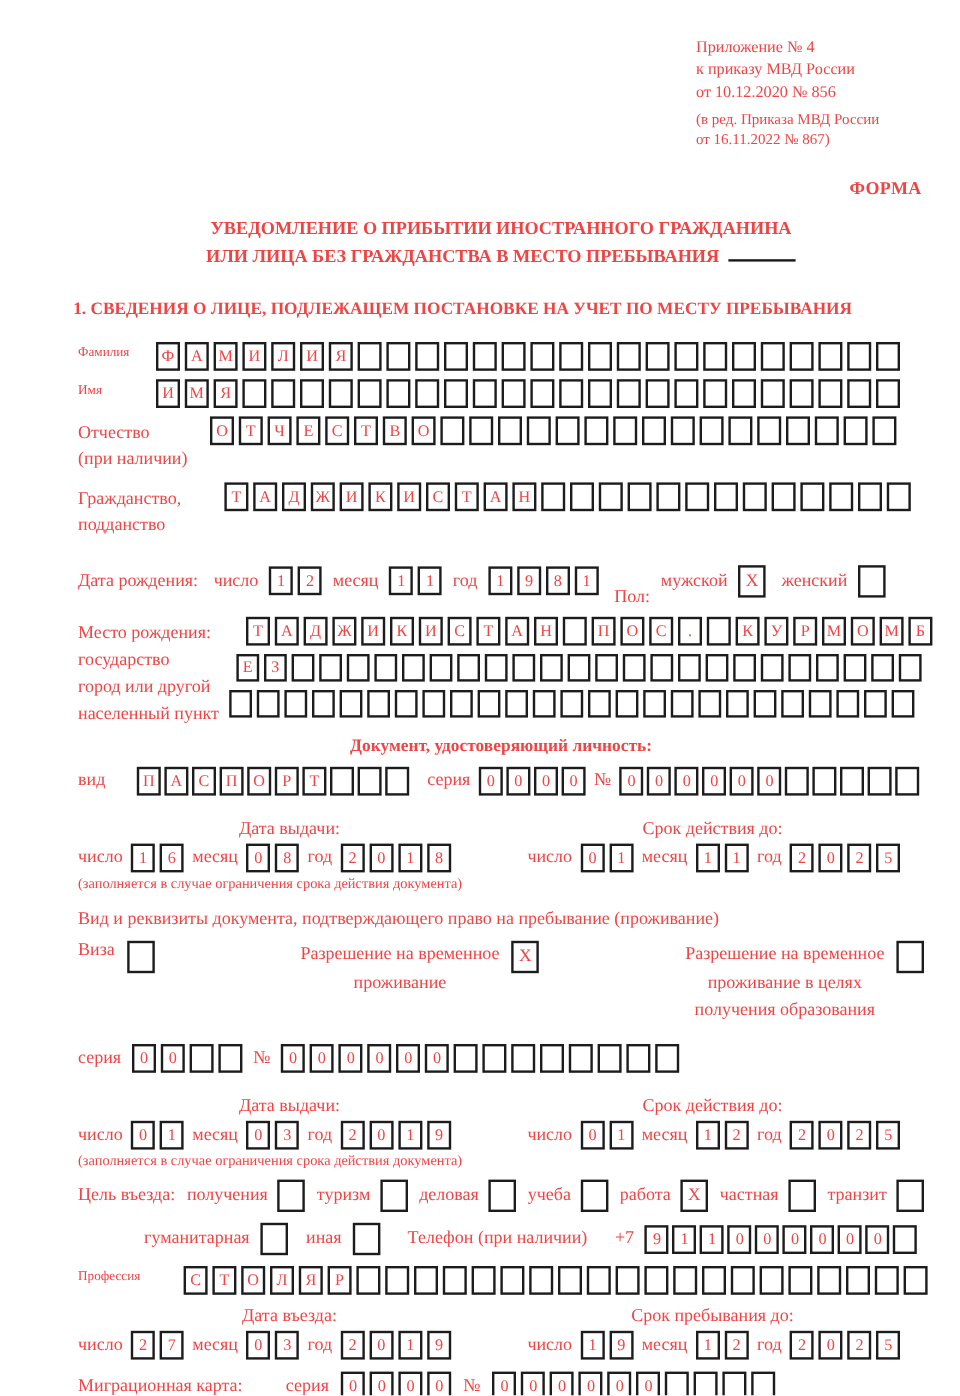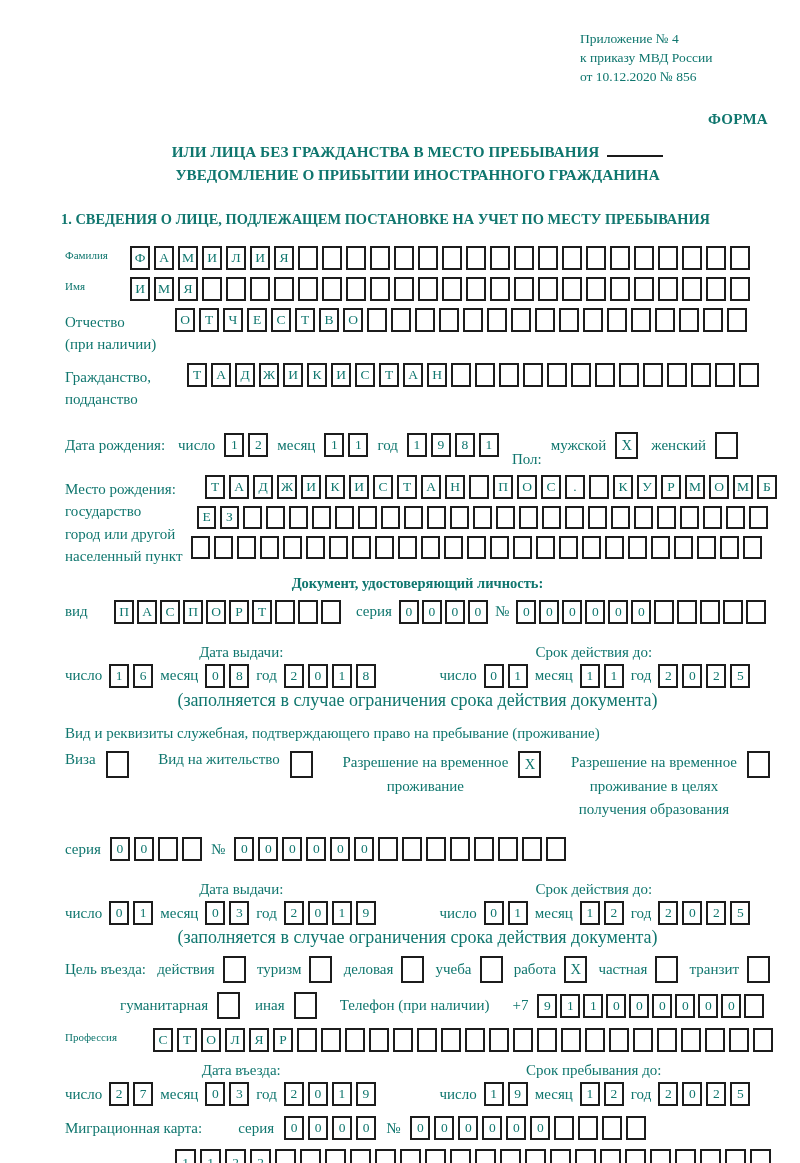--- a/index.html
+++ b/index.html
@@ -2,21 +2,21 @@
 <html><head>
 <meta charset="utf-8">
 <style>
   html,body{margin:0;padding:0;background:#fff;}
   .page{
     position:relative;
     width:800px;height:1163px;
     box-sizing:border-box;
     padding:30px 30px 10px 65px;
     background:#fff;
-    color:#0f766e;
+    color:#ef4444;
     font-family:"Liberation Serif","DejaVu Serif",serif;
     overflow:hidden;
   }
   
   .annex{width:190px;margin-left:auto;font-size:13.5px;line-height:1.4;}
   .annex-sub{font-size:12.5px;margin-top:4px;line-height:1.4;}
   .forma{text-align:right;font-weight:bold;font-size:15px;margin:24px 2px 10px 0;letter-spacing:.3px;}
   .title{text-align:center;font-weight:bold;font-size:15.2px;line-height:1.55;margin-top:12px;}
   .blank-line{display:inline-block;width:56px;border-bottom:2px solid #1a1a1a;margin-left:8px;height:12px;}
   .section-heading{font-weight:bold;font-size:14.4px;margin:24px 0 18px -4px;white-space:nowrap;}
@@ -48,21 +48,21 @@
   .bp-cells > .cells{margin-bottom:7px;}
   .bp-r2{margin-left:-8px;}
   .bp-r3{margin-left:-14px;}
   
   .doc-heading{text-align:center;font-weight:bold;font-size:14.5px;margin:4px 0 8px 0;}
   .date-cols{display:flex;margin-bottom:2px;margin-top:20px;}
   .date-col{width:50%;}
   .date-head{text-align:center;font-size:15px;margin-bottom:3px;}
   .date-line{display:flex;align-items:center;gap:7px;font-size:15px;}
   .date-col.right .date-line{padding-left:22px;}
-  .doc-note{text-align:center;font-size:18px;margin:2px 0 8px 0;}
+  .doc-note{text-align:left;font-size:12px;margin:2px 0 8px 0;}
   .intro{font-size:15px;line-height:1.9;margin-bottom:4px;}
   .permits{display:flex;justify-content:space-between;align-items:flex-start;margin:2px 0 16px 0;font-size:15px;}
   .permit{display:flex;align-items:flex-start;gap:10px;}
   .plines{text-align:center;line-height:1.55;}
   
   .purpose-row{display:flex;align-items:center;justify-content:space-between;font-size:15px;margin-bottom:9px;}
   .popt{display:flex;align-items:center;gap:8px;}
   .purpose2{display:flex;align-items:center;gap:9px;font-size:15px;margin:0 0 9px 55px;}
   .phone-prefix{font-size:15px;}
   
@@ -74,27 +74,31 @@
 </style>
 </head>
 <body>
 
 <div class="page">
 
   <div class="annex">
     <div>Приложение № 4</div>
     <div>к приказу МВД России</div>
     <div>от 10.12.2020 № 856</div>
+    <div class="annex-sub">
+      <div>(в ред. Приказа МВД России</div>
+      <div>от 16.11.2022 № 867)</div>
+    </div>
   </div>
 
   <div class="forma">ФОРМА</div>
 
   <div class="title">
+    <div>УВЕДОМЛЕНИЕ О ПРИБЫТИИ ИНОСТРАННОГО ГРАЖДАНИНА</div>
     <div><span>ИЛИ ЛИЦА БЕЗ ГРАЖДАНСТВА В МЕСТО ПРЕБЫВАНИЯ</span><span class="blank-line"></span></div>
-    <div>УВЕДОМЛЕНИЕ О ПРИБЫТИИ ИНОСТРАННОГО ГРАЖДАНИНА</div>
   </div>
 
   <div class="section-heading">1. СВЕДЕНИЯ О ЛИЦЕ, ПОДЛЕЖАЩЕМ ПОСТАНОВКЕ НА УЧЕТ ПО МЕСТУ ПРЕБЫВАНИЯ</div>
 
   <div class="row">
     <span class="flabel w65">Фамилия</span>
     <span class="cells">
         <span class="cell">Ф</span>
         <span class="cell">А</span>
         <span class="cell">М</span>
@@ -420,30 +424,26 @@
             <span class="cell">0</span>
             <span class="cell">2</span>
             <span class="cell">5</span>
           </span>
       </div>
     </div>
   </div>
   <div class="doc-note">(заполняется в случае ограничения срока действия документа)</div>
 
   <div class="intro">
-    <div>Вид и реквизиты служебная, подтверждающего право на пребывание (проживание)</div>
+    <div>Вид и реквизиты документа, подтверждающего право на пребывание (проживание)</div>
   </div>
 
   <div class="permits">
     <div class="permit">
       <span>Виза</span>
-      <span class="checkbox"></span>
-    </div>
-    <div class="permit">
-      <span>Вид на жительство</span>
       <span class="checkbox"></span>
     </div>
     <div class="permit">
       <span class="plines">
         <div>Разрешение на временное</div>
         <div>проживание</div>
       </span>
       <span class="checkbox">X</span>
     </div>
     <div class="permit">
@@ -527,21 +527,21 @@
             <span class="cell">5</span>
           </span>
       </div>
     </div>
   </div>
   <div class="doc-note">(заполняется в случае ограничения срока действия документа)</div>
 
   <div class="purpose-row">
     <span>Цель въезда:</span>
     <span class="popt">
-        <span>действия</span>
+        <span>получения</span>
         <span class="checkbox"></span>
       </span>
     <span class="popt">
         <span>туризм</span>
         <span class="checkbox"></span>
       </span>
     <span class="popt">
         <span>деловая</span>
         <span class="checkbox"></span>
       </span>

